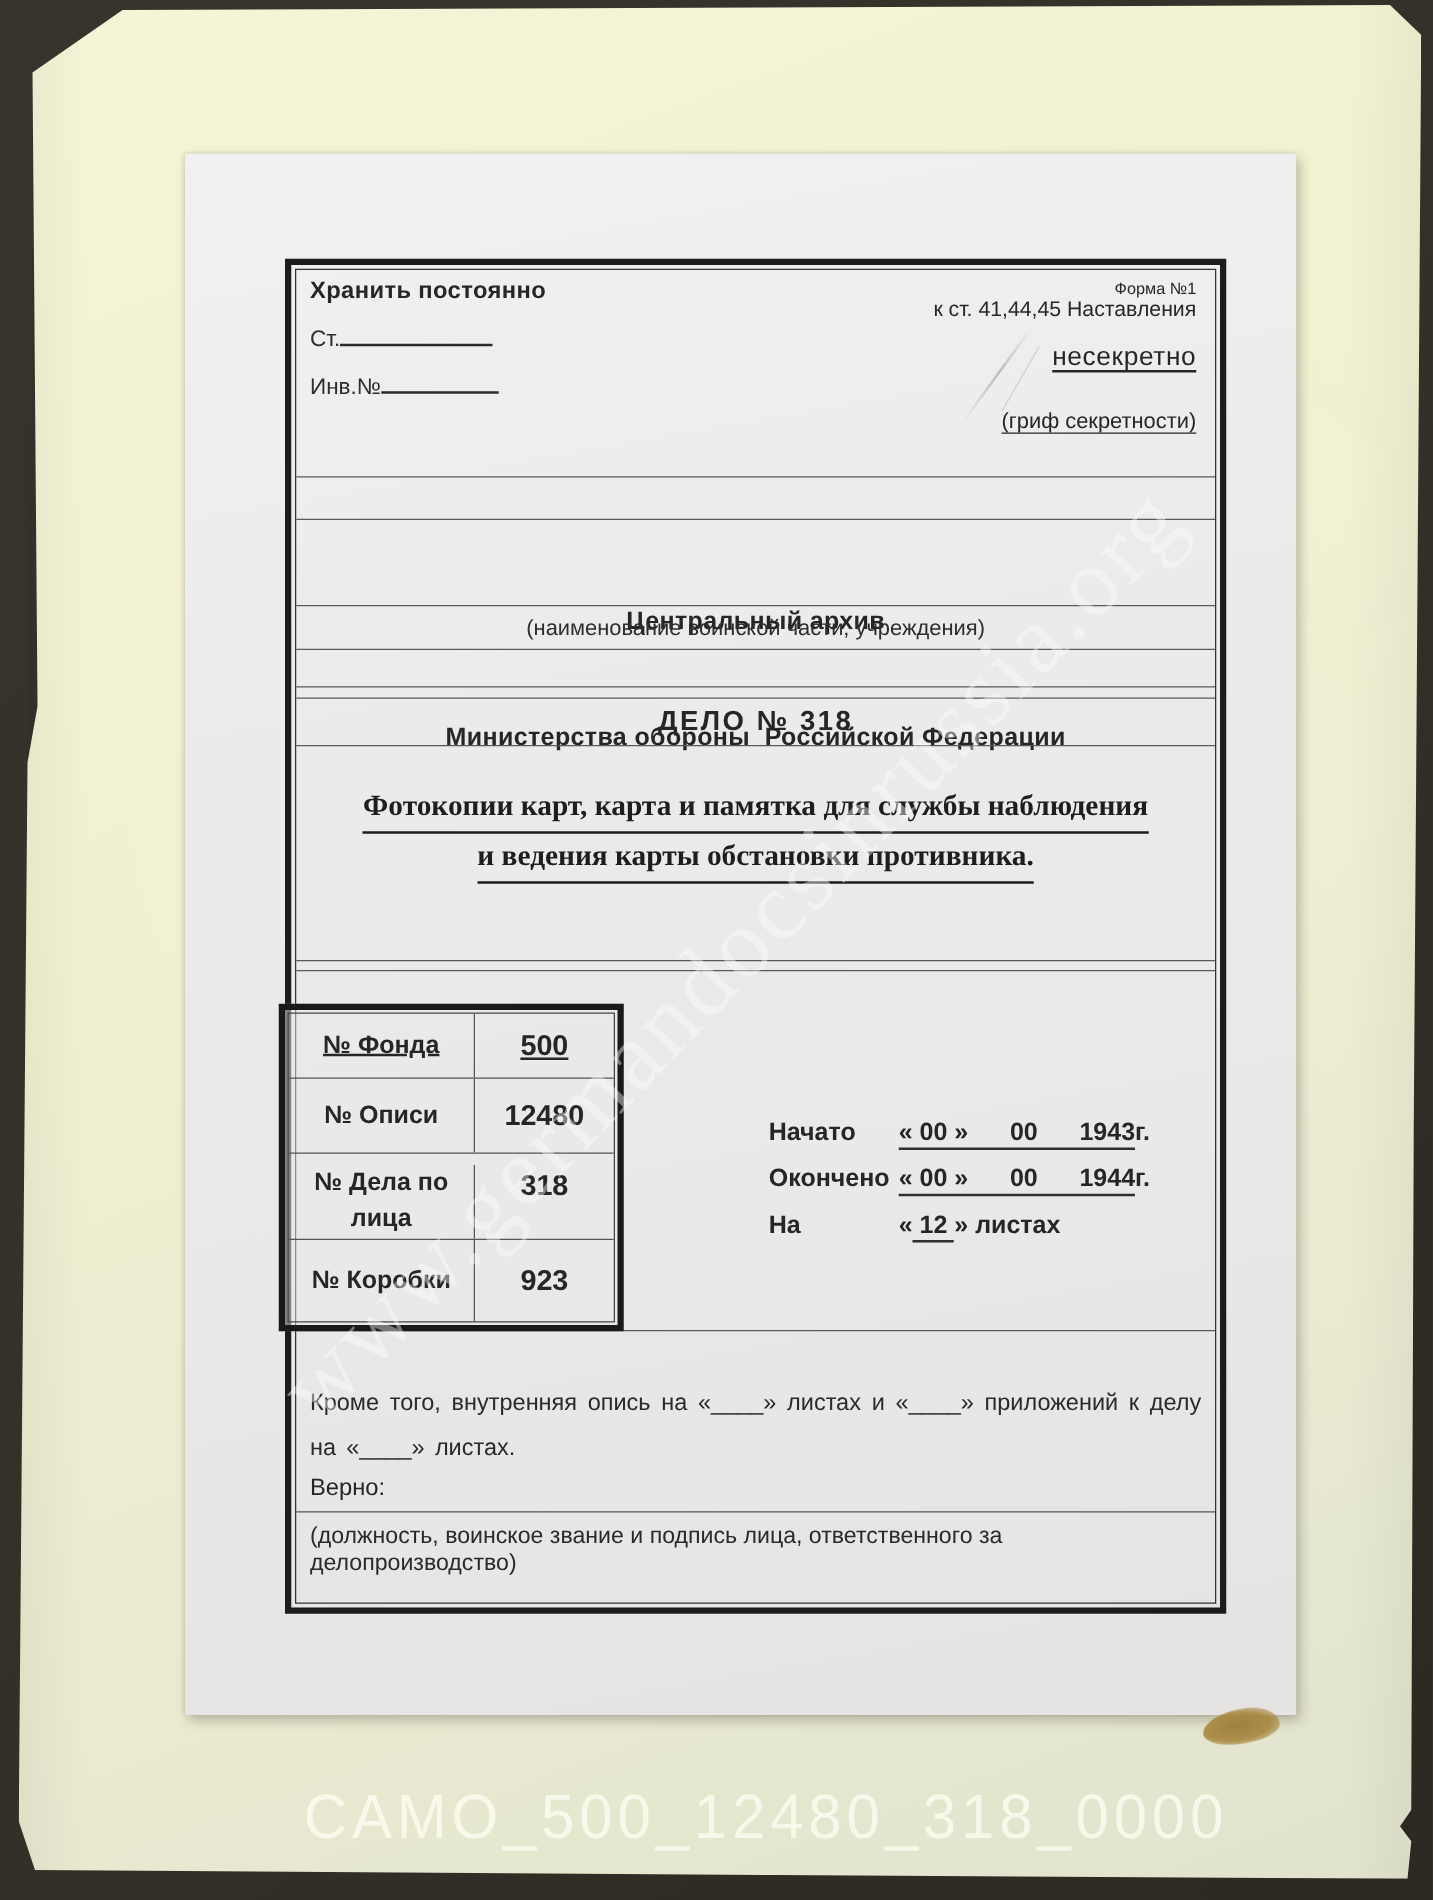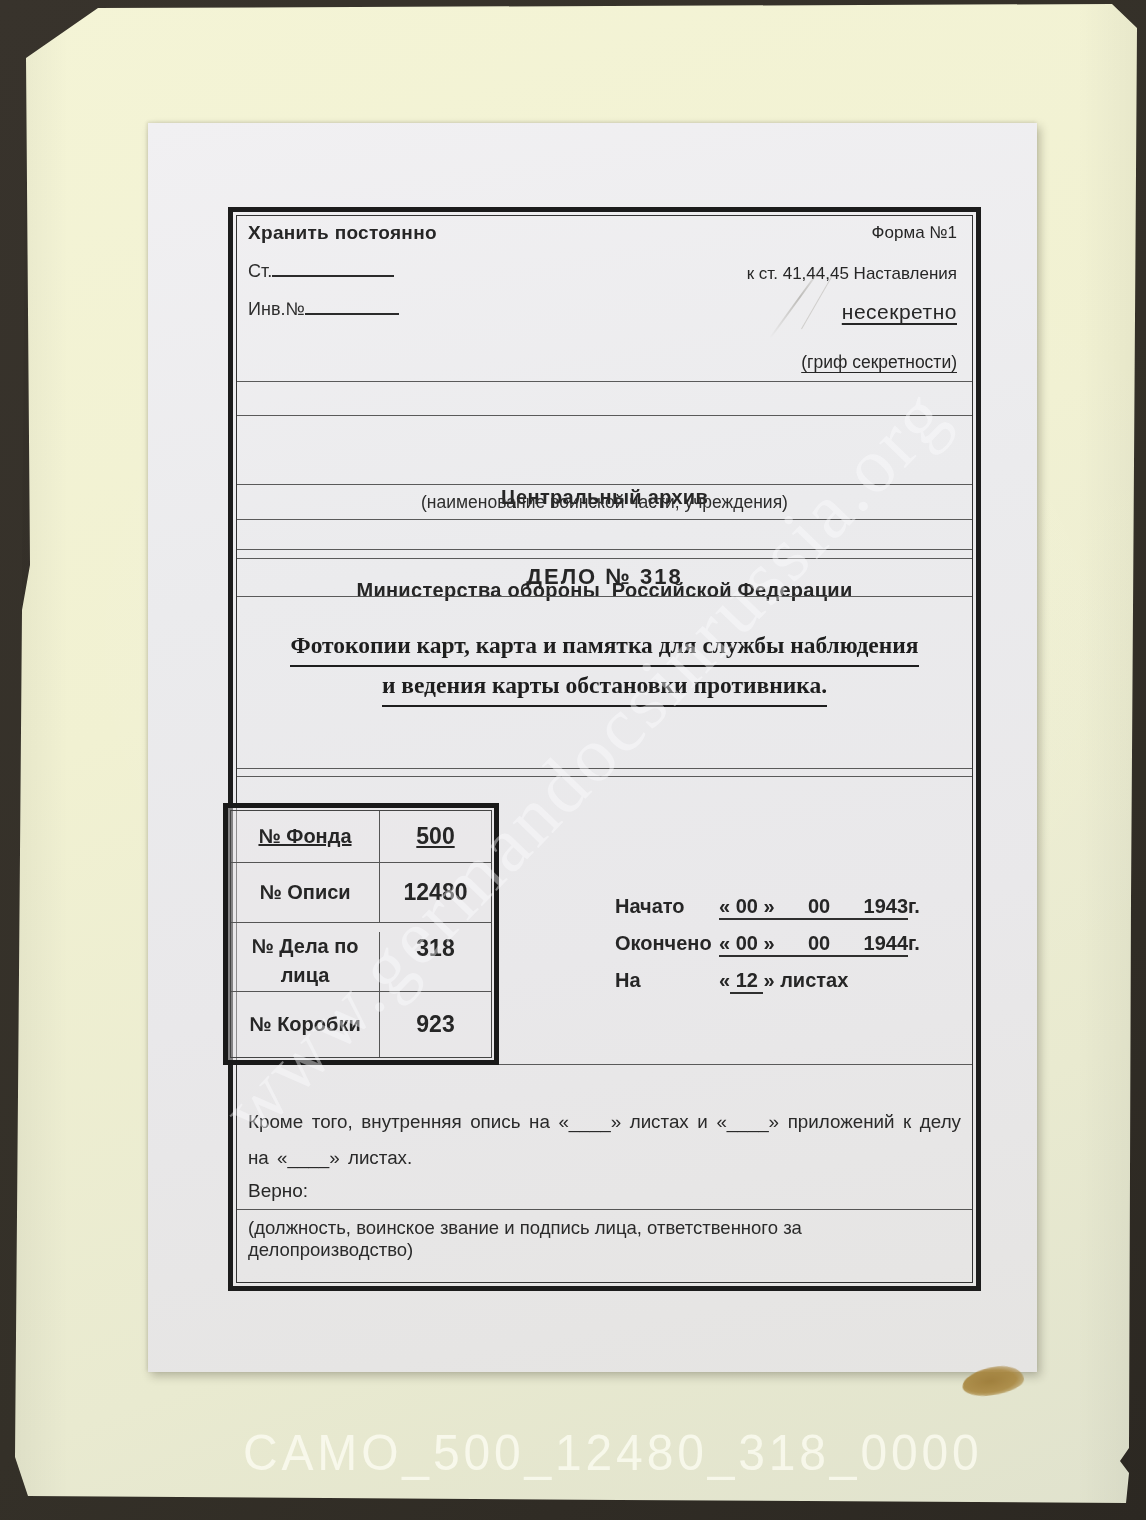--- a/index.html
+++ b/index.html
@@ -65,21 +65,21 @@
   .row:last-child { border-bottom:none; }
 
   
   .r-header { height:166px; }
   .hdr-left  { position:absolute; left:11px;  top:6px; }
   .hdr-right { position:absolute; right:15px; top:7px; text-align:right; }
   .keep { font-weight:bold; font-size:19px; letter-spacing:0.3px;text-align:center; }
   .field-line { display:block; margin-top:17px; font-size:18px; color:#2e2e2e; }
   .blank { display:inline-block; border-bottom:2px solid #2b2b2b; height:14px; vertical-align:baseline; }
   .blank-st { width:122px; } .blank-inv { width:94px; }
-  .form-no { font-size:17px; margin-bottom:21px; }
+  .form-no { font-size:13px; }
   .reg-ref { font-size:17px; margin-bottom:16px; }
   .secrecy { font-size:21px; letter-spacing:0.5px; text-decoration:underline; text-underline-offset:4px; margin-bottom:8px;text-align:right; }
   .secrecy-cap { font-size:17.5px; text-decoration:underline; text-underline-offset:4px;margin-top:28px; }
 
   
   .r-ministry { height:72px; text-align:center; padding-top:4px;
     font-weight:bold; font-size:21px; line-height:33px; letter-spacing:0.8px; }
   .r-gap1 { height:34px; }
   .r-archive { height:69px; text-align:center; padding-top:4px;
     font-weight:bold; font-size:20px; line-height:31px; letter-spacing:0.3px; white-space:pre; }

